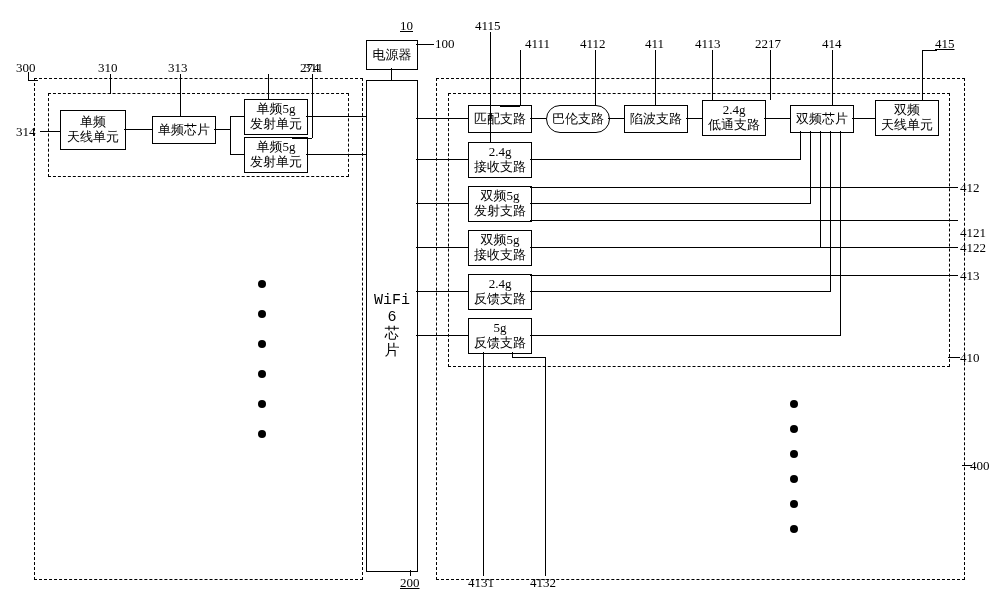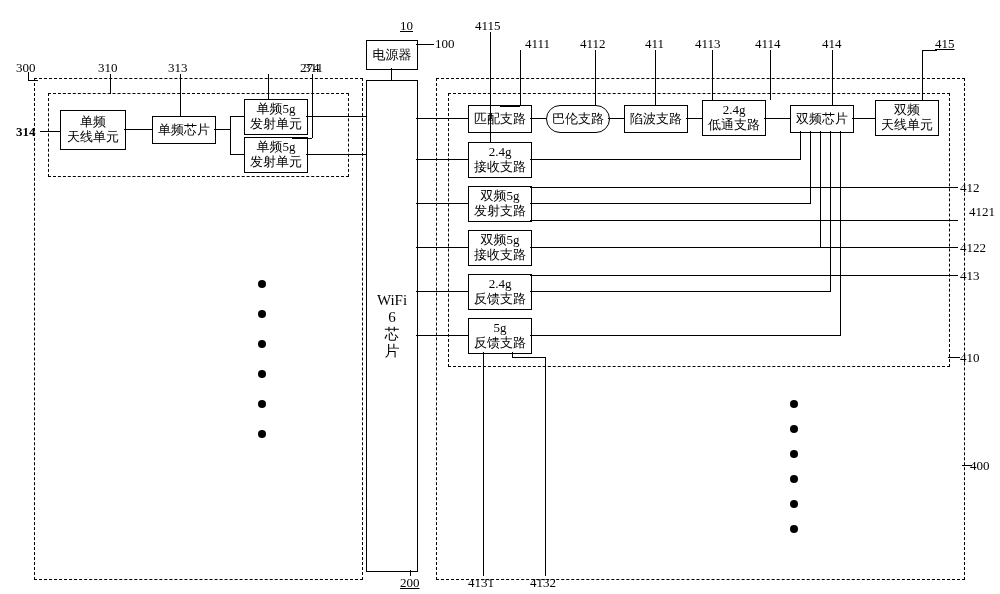--- a/index.html
+++ b/index.html
@@ -49,21 +49,21 @@
 <div class="dashed" style="left:48px;top:93px;width:299px;height:82px;"></div>
 
 <div class="dashed" style="left:436px;top:78px;width:527px;height:500px;"></div>
 
 <div class="dashed" style="left:448px;top:93px;width:500px;height:272px;"></div>
 
 <div class="box" style="left:366px;top:40px;width:50px;height:28px;">电源器</div>
 
 <div class="line v" style="left:391px;top:68px;height:12px;"></div>
 
-<div class="box" style="left:366px;top:80px;width:50px;height:490px;font-size:15px;">WiFi
+<div class="box" style="left:366px;top:80px;width:50px;height:490px;font-size:15px;font-family:Liberation Mono, monospace;">WiFi
 6
 芯
 片</div>
 
 <div class="box" style="left:60px; top:110px;width:64px;height:38px;">单频
 天线单元</div>
 <div class="box" style="left:152px;top:116px;width:62px;height:26px;">单频芯片</div>
 <div class="box" style="left:244px;top:99px; width:62px;height:34px;">单频5g
 发射单元</div>
 <div class="box" style="left:244px;top:137px;width:62px;height:34px;">单频5g
@@ -147,45 +147,45 @@
 
 <div class="label" style="left:98px;top:60px;">310</div>
 <div class="line v" style="left:110px;top:74px;height:20px;"></div>
 <div class="label" style="left:168px;top:60px;">313</div>
 <div class="line v" style="left:180px;top:74px;height:42px;"></div>
 <div class="label" style="left:256px;top:60px;margin-left:48px;">311</div>
 <div class="line v" style="left:268px;top:74px;height:26px;"></div>
 <div class="label" style="left:300px;top:60px;">274</div>
 <div class="line v" style="left:312px;top:74px;height:64px;"></div>
 <div class="line h" style="left:292px;top:138px;width:20px;"></div>
-<div class="label" style="left:16px;top:124px;font-weight:bold;">314</div>
+<div class="label" style="left:16px;top:124px;">314</div>
 <div class="line h" style="left:40px;top:131px;width:20px;"></div>
 
 <div class="label" style="left:475px;top:18px;">4115</div>
 <div class="line v" style="left:490px;top:32px;height:110px;"></div>
 <div class="label" style="left:525px;top:36px;">4111</div>
 <div class="line v" style="left:520px;top:50px;height:56px;"></div>
 <div class="line h" style="left:500px;top:106px;width:20px;"></div>
 <div class="label" style="left:580px;top:36px;">4112</div>
 <div class="line v" style="left:595px;top:50px;height:56px;"></div>
 <div class="label" style="left:645px;top:36px;">411</div>
 <div class="line v" style="left:655px;top:50px;height:56px;"></div>
 <div class="label" style="left:695px;top:36px;">4113</div>
 <div class="line v" style="left:712px;top:50px;height:50px;"></div>
-<div class="label" style="left:755px;top:36px;">4114</div>
+<div class="label" style="left:755px;top:36px;">2217</div>
 <div class="line v" style="left:770px;top:50px;height:50px;"></div>
 <div class="label" style="left:822px;top:36px;">414</div>
 <div class="line v" style="left:832px;top:50px;height:56px;"></div>
 <div class="label" style="left:935px;top:36px;text-decoration:underline;">415</div>
 <div class="line v" style="left:922px;top:50px;height:50px;"></div>
 <div class="line h" style="left:922px;top:50px;width:15px;"></div>
 
 <div class="label" style="left:960px;top:180px;">412</div>
 <div class="line h" style="left:530px;top:187px;width:428px;"></div>
-<div class="label" style="left:960px;top:204px;margin-left:9px;">4121</div>
+<div class="label" style="left:960px;top:225px;">4121</div>
 <div class="line h" style="left:530px;top:220px;width:428px;"></div>
 <div class="label" style="left:960px;top:240px;">4122</div>
 <div class="line h" style="left:530px;top:247px;width:428px;"></div>
 <div class="label" style="left:960px;top:268px;">413</div>
 <div class="line h" style="left:530px;top:275px;width:428px;"></div>
 
 <div class="label" style="left:960px;top:350px;">410</div>
 <div class="line h" style="left:948px;top:357px;width:12px;"></div>
 <div class="label" style="left:970px;top:458px;">400</div>
 <div class="line h" style="left:962px;top:465px;width:10px;"></div>

